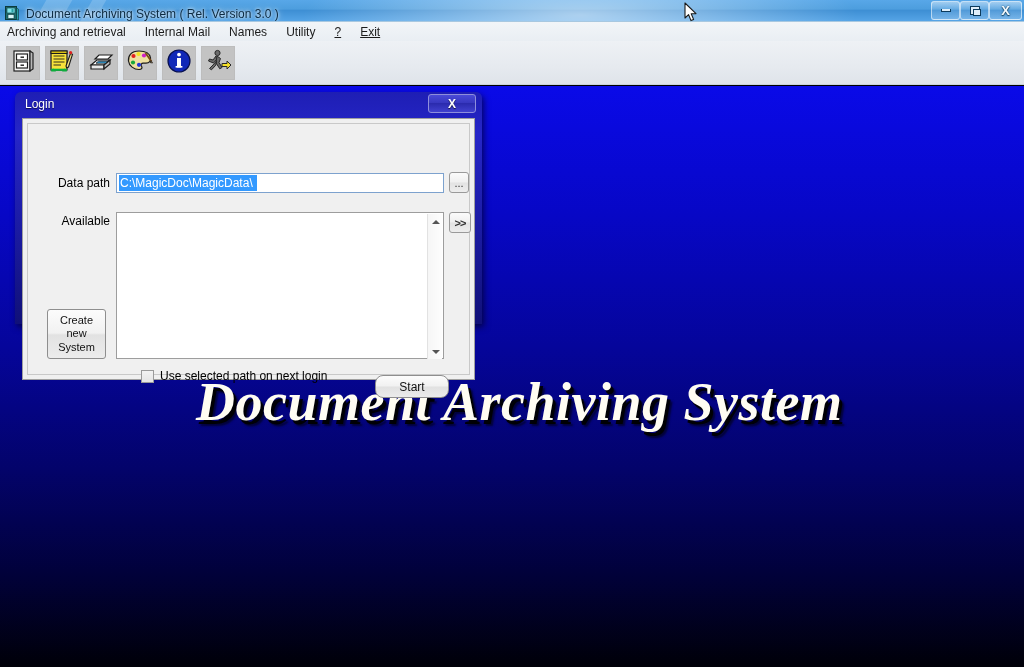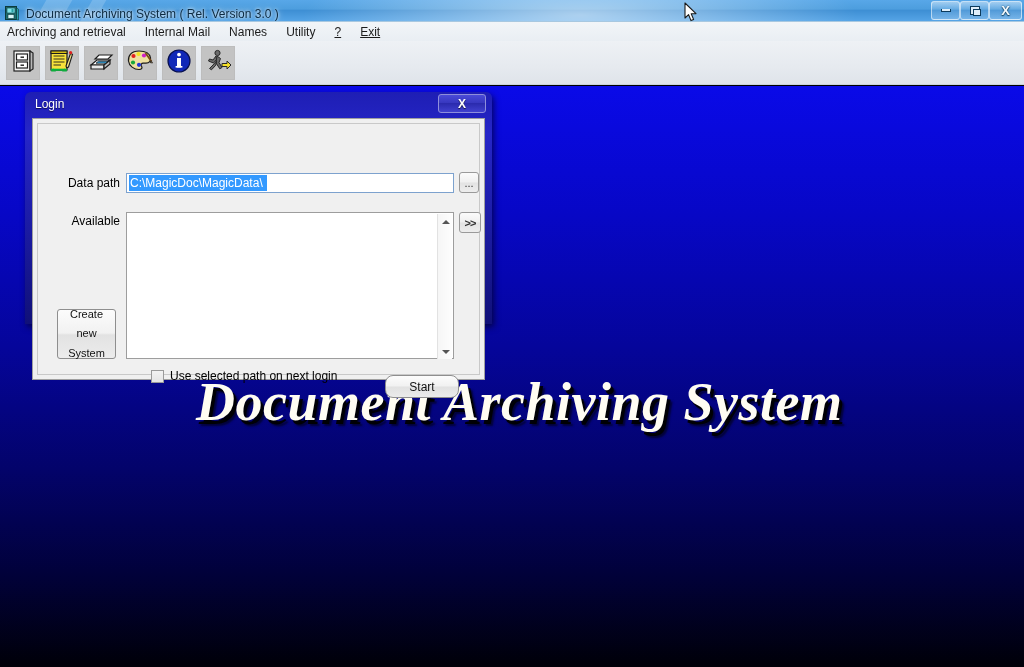--- a/index.html
+++ b/index.html
@@ -139,21 +139,21 @@
     font-size: 54px;
     color: #fffdf2;
     letter-spacing: 0.5px;
     white-space: nowrap;
     text-shadow: 3px 4px 0 rgba(0,0,0,0.92), 5px 6px 2px rgba(0,0,0,0.55);
   }
 
   
   .dialog {
     position: absolute;
-    left: 25px; top: 92px;
+    left: 15px; top: 92px;
     width: 467px; height: 232px;
     background: linear-gradient(to bottom, #1e1eb4 0%, #2626c8 18%, #1c1ca6 55%, #101078 100%);
     border-top-left-radius: 6px;
     border-top-right-radius: 6px;
     box-shadow: 2px 3px 6px rgba(0,0,0,0.55);
     padding: 0;
   }
   .dlg-titlebar {
     position: relative;
     height: 24px;
@@ -269,21 +269,21 @@
 
   .create-btn {
     position: absolute;
     left: 19px; top: 185px;
     width: 59px; height: 50px;
     border: 1px solid #8e8e8e;
     border-radius: 3px;
     background: linear-gradient(to bottom, #fcfcfc 0%, #f1f1f1 48%, #e2e2e2 52%, #ececec 100%);
     display: flex; flex-direction: column;
     align-items: center; justify-content: center;
-    font-size: 11px; color: #111; line-height: 1.22; gap: 6px;
+    font-size: 11px; color: #111; line-height: 1.22;
   }
 
   .checkrow {
     position: absolute;
     left: 90px; top: 245px;
     display: flex; align-items: center;
     font-size: 12px; color: #000; margin-left: 23px;
   }
   .cbox {
     width: 13px; height: 13px;

